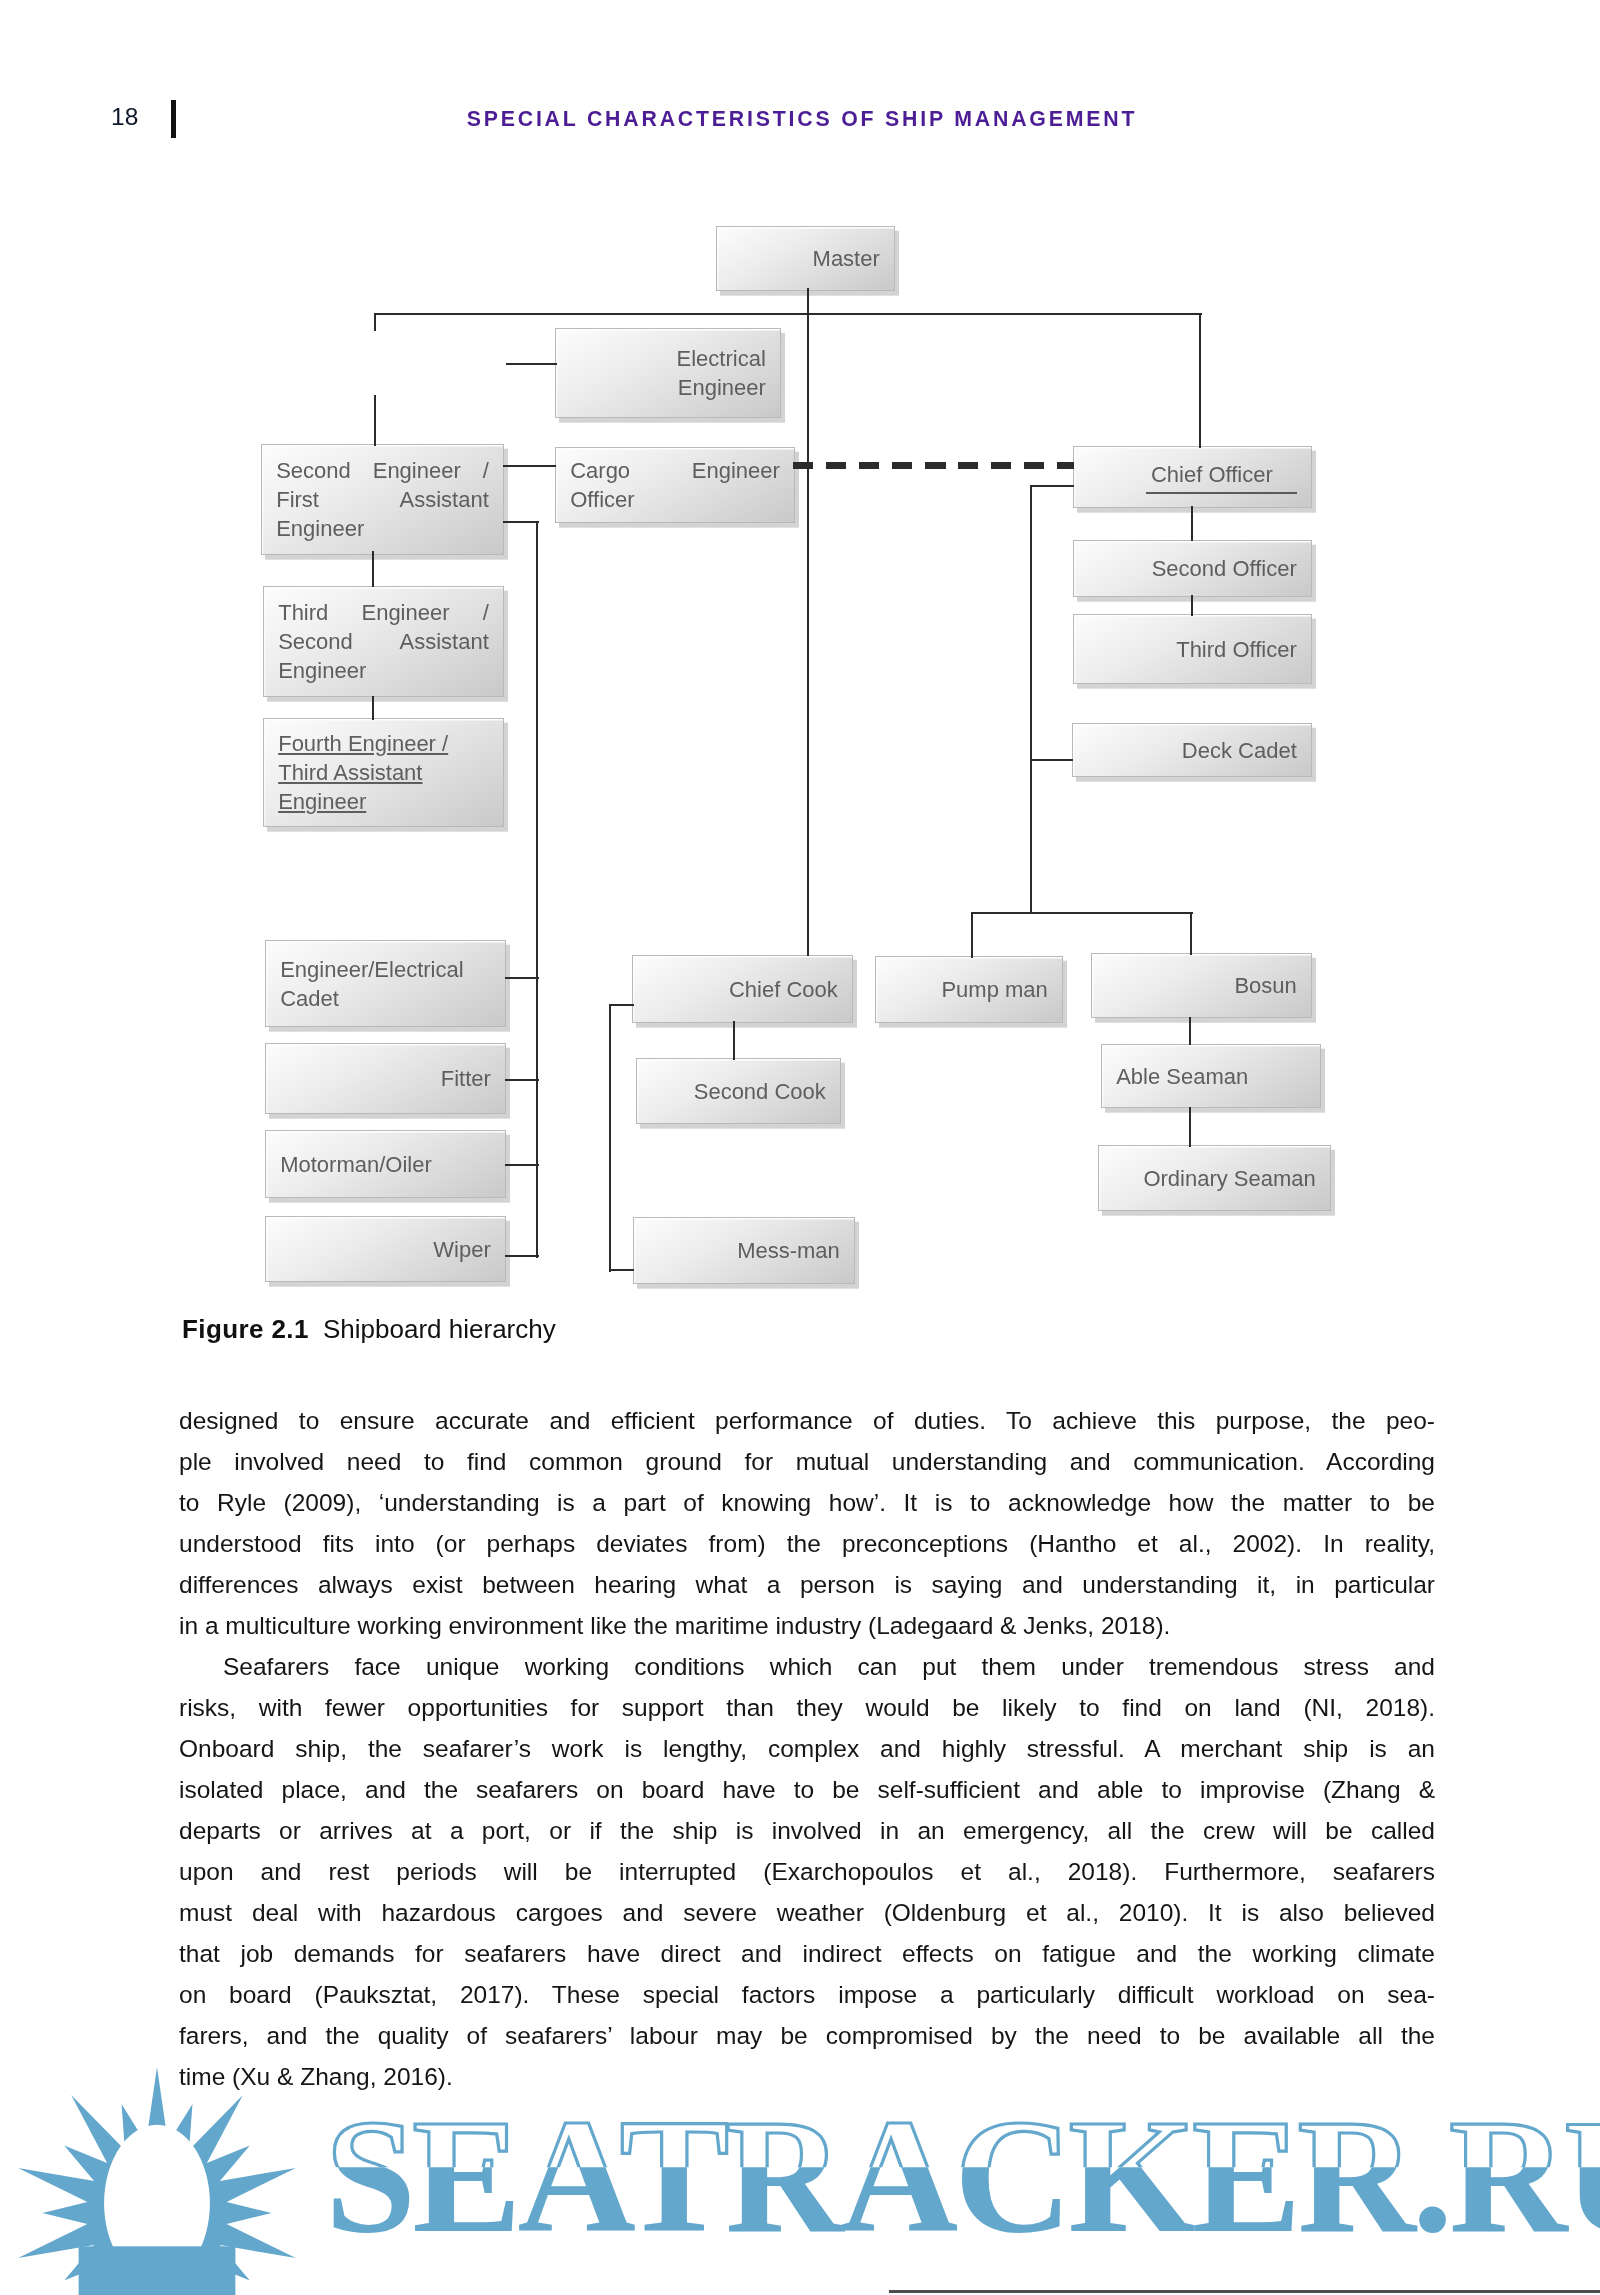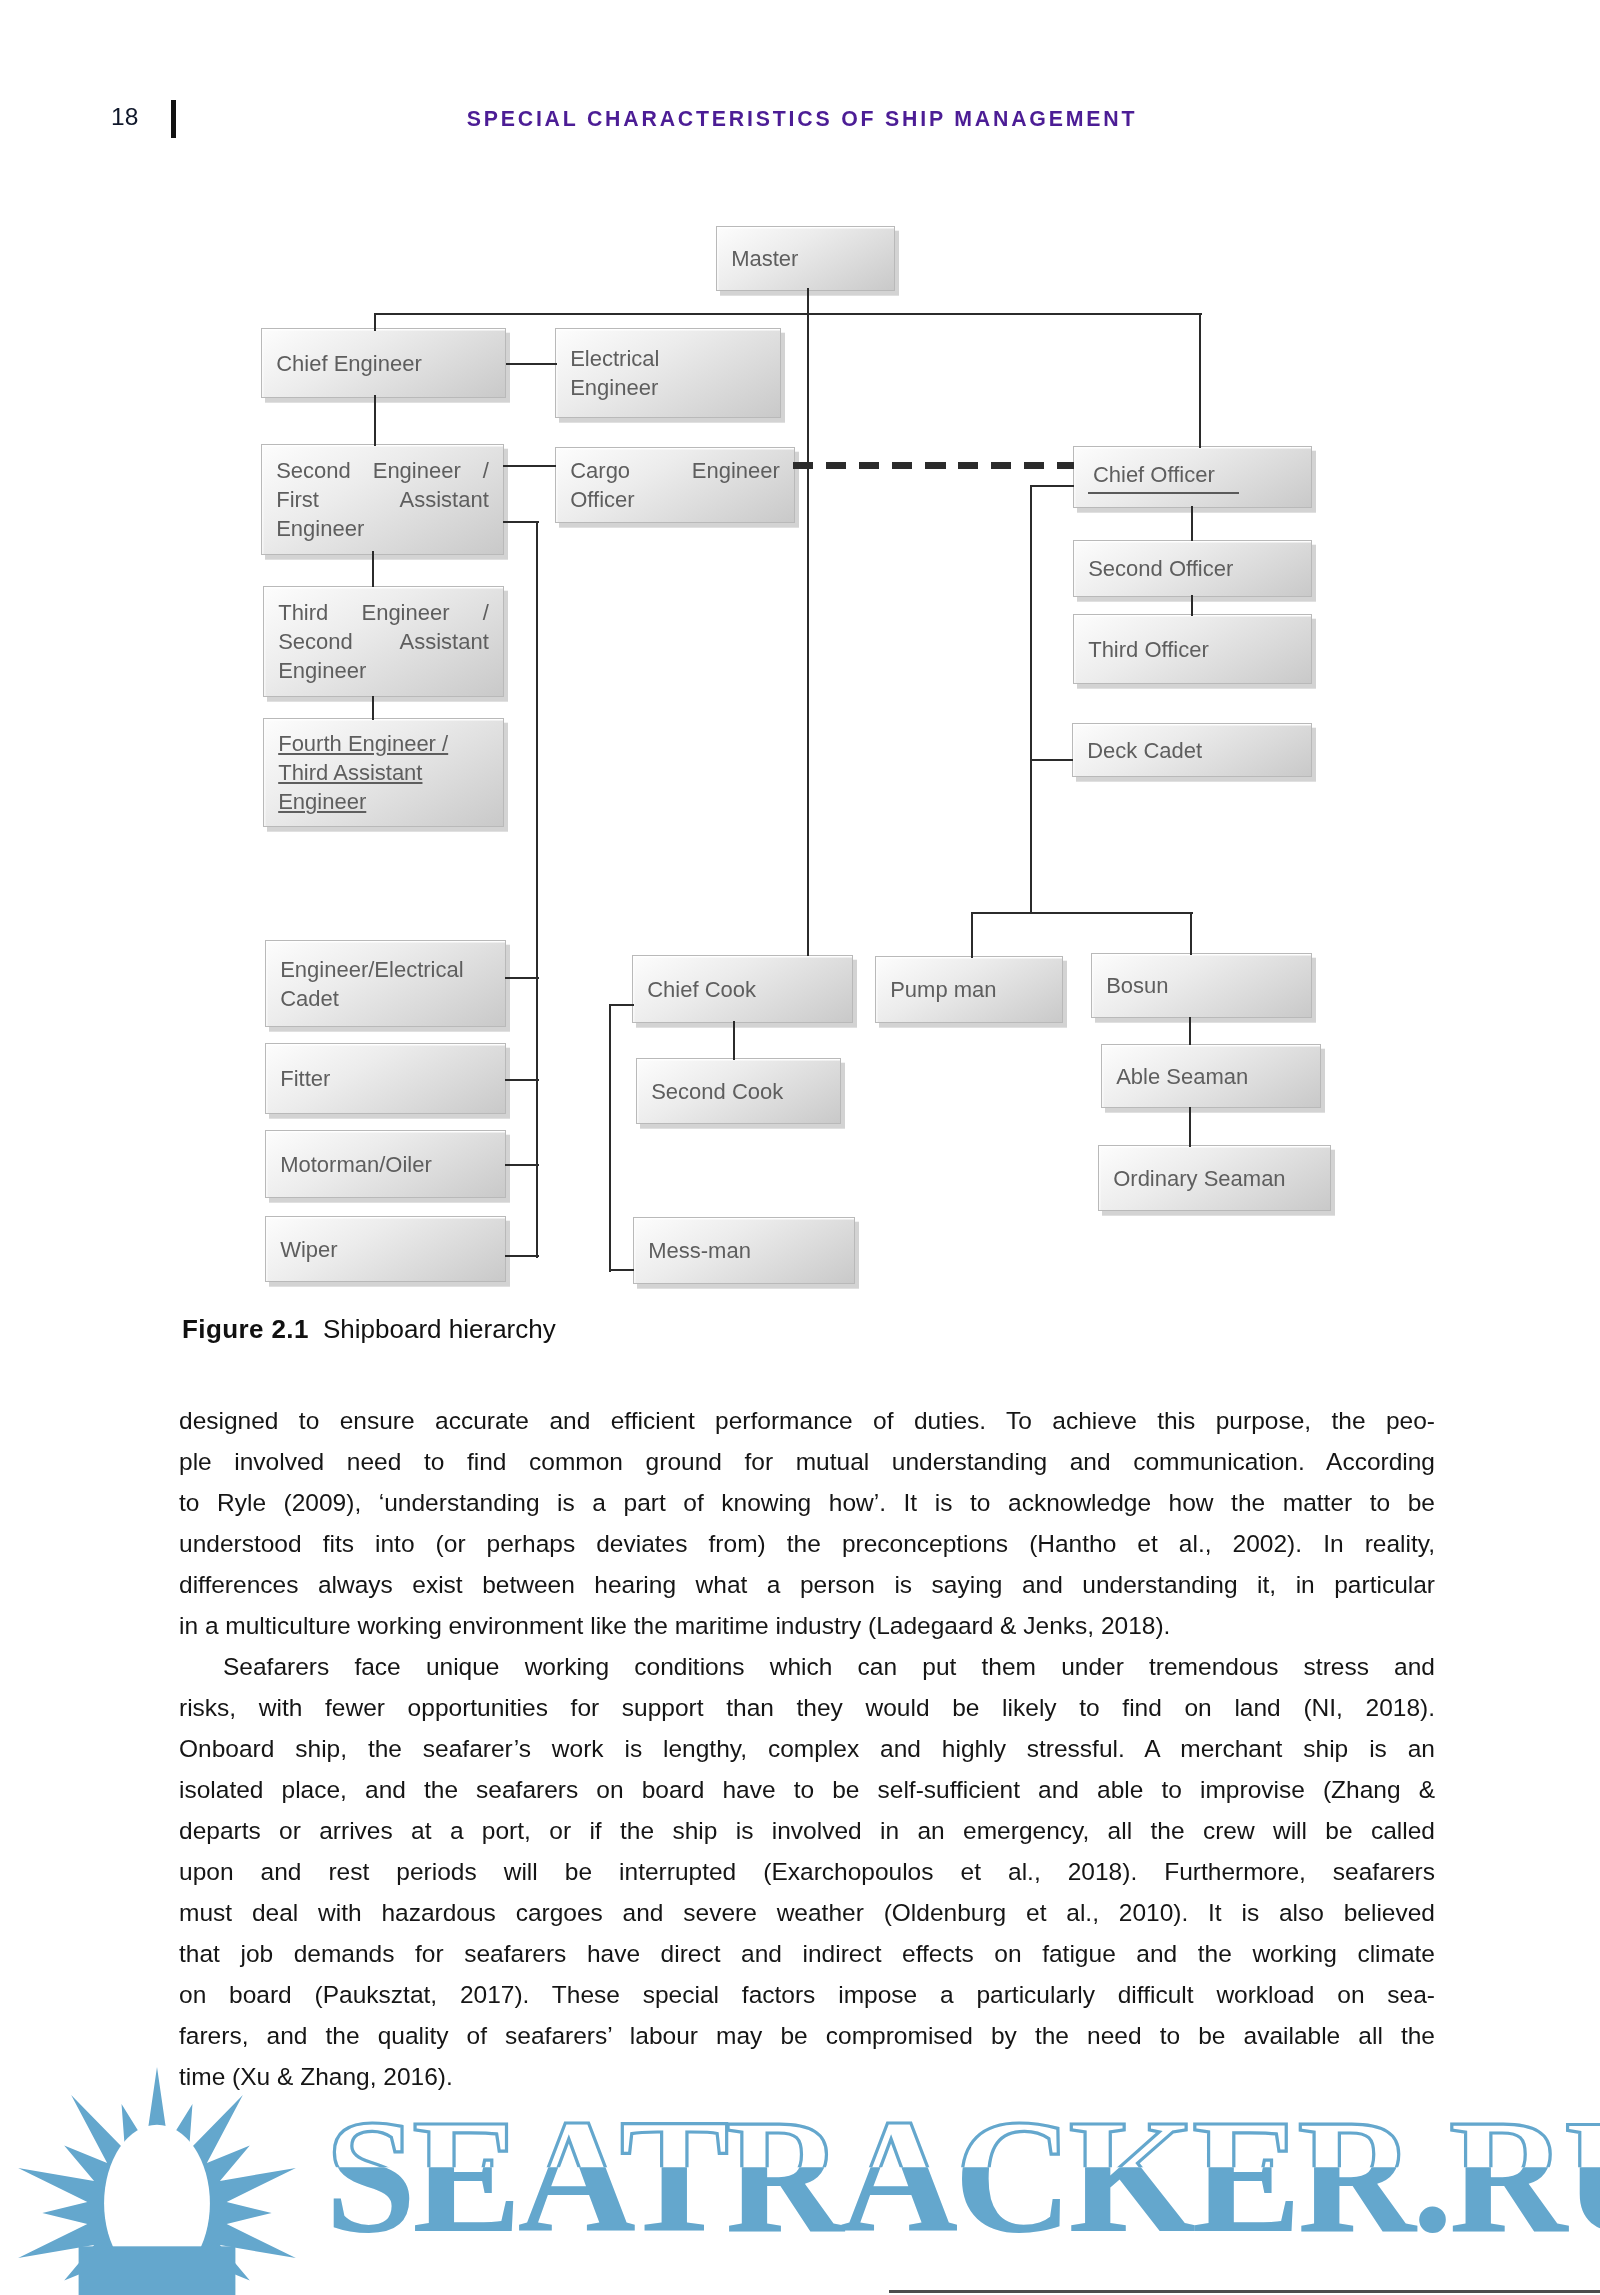--- a/index.html
+++ b/index.html
@@ -18,21 +18,21 @@
   .figure-canvas{position:absolute;left:0;top:0;width:1600px;height:1343px;}
   .node{
     position:absolute;box-sizing:border-box;
     display:flex;flex-direction:column;justify-content:center;
     background:linear-gradient(150deg,#fdfdfd 0%,#ececec 38%,#d9d9d9 72%,#c9c9c9 100%);
     border:0.8px solid #b9b9b9;
     box-shadow:inset 0 1.6px 0 rgba(255,255,255,.95), inset 1.6px 0 0 rgba(255,255,255,.55), 4px 4.7px 0 rgba(140,140,140,.38);
     color:#5e5e5e;font-size:22px;line-height:29px;
     padding:4.7px 14.2px;
   }
-  .node.center{text-align:left;}
+  .node.center{text-align:right;}
   .node.left .nline{text-align:left;}
   .node.justify .nline{text-align:justify;text-align-last:justify;}
   .node.justify .nline.lastline{text-align-last:left;}
   .nline{display:block;width:100%;}
   .node .u-span{display:inline-block;border-bottom:2.4px solid #5a5a5a;padding:0 24px 3.2px 4.7px;}
   .connector{position:absolute;background:#2b2b2b;}
   .connector.dashed{
     background:repeating-linear-gradient(90deg,#2b2b2b 0 20.5px,transparent 20.5px 33px);
   }
   
@@ -67,23 +67,20 @@
 <div>
   <div class="page-number">18</div>
   <div class="header-divider"></div>
   <div class="header-title">SPECIAL CHARACTERISTICS OF SHIP MANAGEMENT</div>
 </div>
 
 <div class="figure-canvas">
 
 <div class="node center" style="left: 716px; top: 226px; width: 179px; height: 65px;">
       <span class="nline lastline">Master</span>
-    </div>
-    <div class="node center" style="left: 261px; top: 328px; width: 245px; height: 70px;">
-      <span class="nline lastline">Chief Engineer</span>
     </div>
     <div class="node center" style="left: 555px; top: 328px; width: 226px; height: 90px;">
       <span class="nline">Electrical</span>
       <span class="nline lastline">Engineer</span>
     </div>
     <div class="node justify" style="left: 261px; top: 444px; width: 243px; height: 111px;">
       <span class="nline">Second Engineer /</span>
       <span class="nline">First Assistant</span>
       <span class="nline lastline">Engineer</span>
     </div>

